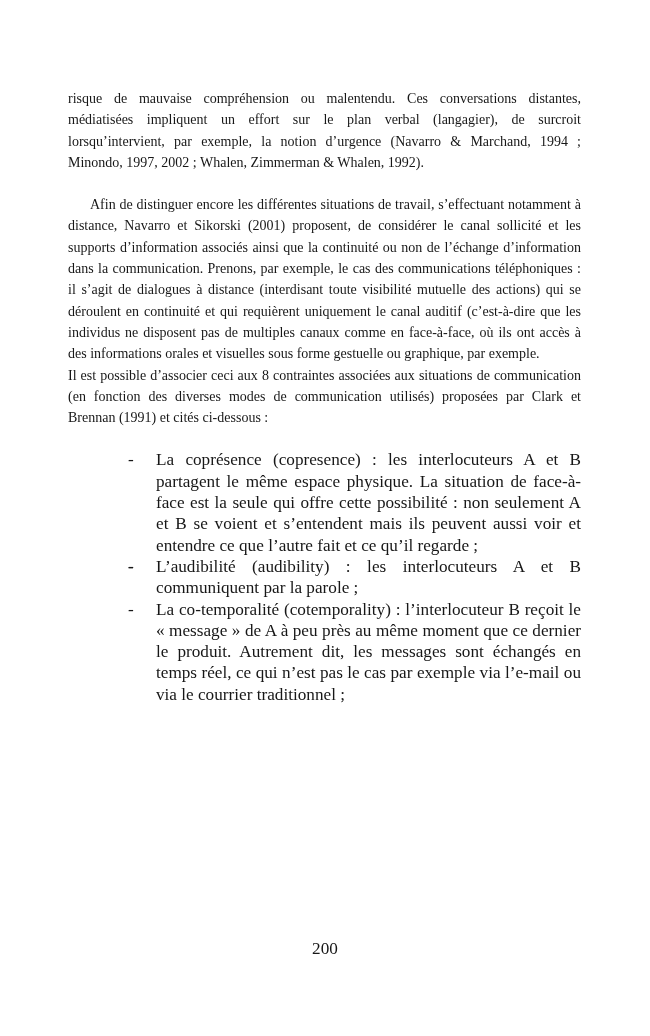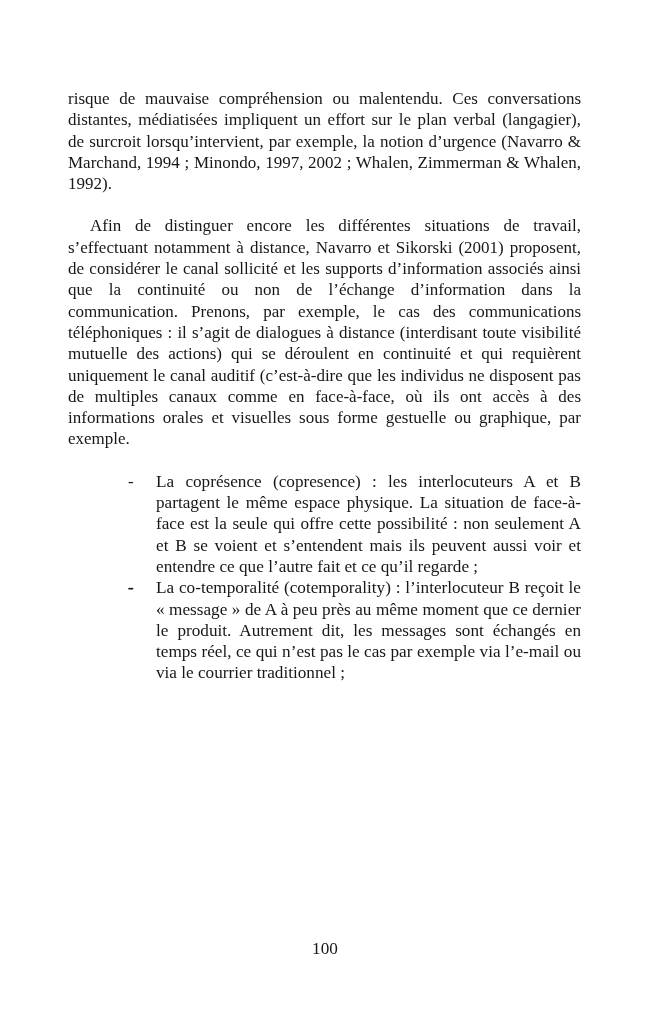--- a/index.html
+++ b/index.html
@@ -25,21 +25,21 @@
     overflow: hidden;
   }
   .text-block {
     position: absolute;
     left: 68px;
     top: 88px;
     width: 513px;
   }
   p.para {
     margin: 0;
-    font-size: 17px;
+    font-size: 14px;
     line-height: 21.3px;
     text-align: justify;
     text-justify: inter-word;
     color: #171717;
     hyphens: none;
   }
   p.para.indent {
     text-indent: 22px;
     font-family: Liberation Serif, serif;
   }
@@ -89,35 +89,36 @@
 <div class="page">
 
   <div class="text-block">
 
     <p class="para">risque de mauvaise compréhension ou malentendu. Ces conversations distantes, médiatisées impliquent un effort sur le plan verbal (langagier), de surcroit lorsqu’intervient, par exemple, la notion d’urgence (Navarro &amp; Marchand, 1994 ; Minondo, 1997, 2002 ; Whalen, Zimmerman &amp; Whalen, 1992).</p>
 
     <div class="para-gap"></div>
 
     <p class="para indent">Afin de distinguer encore les différentes situations de travail, s’effectuant notamment à distance, Navarro et Sikorski (2001) proposent, de considérer le canal sollicité et les supports d’information associés ainsi que la continuité ou non de l’échange d’information dans la communication. Prenons, par exemple, le cas des communications téléphoniques : il s’agit de dialogues à distance (interdisant toute visibilité mutuelle des actions) qui se déroulent en continuité et qui requièrent uniquement le canal auditif (c’est-à-dire que les individus ne disposent pas de multiples canaux comme en face-à-face, où ils ont accès à des informations orales et visuelles sous forme gestuelle ou graphique, par exemple.</p>
 
+    <p class="para">Il est possible d’associer ceci aux 8 contraintes associées aux situations de communication (en fonction des diverses modes de communication utilisés) proposées par Clark et Brennan (1991) et cités ci-dessous :</p>
 
     <div class="list-gap"></div>
 
     <ul class="constraint-list">
       <li>
         <span class="dash">-</span><span>La coprésence (copresence) : les interlocuteurs A et B partagent le même espace physique. La situation de face-à-face est la seule qui offre cette possibilité : non seulement A et B se voient et s’entendent mais ils peuvent aussi voir et entendre ce que l’autre fait et ce qu’il regarde ;</span>
       </li>
       <li>
         <span class="dash">-</span>
       </li>
       <li>
-        <span class="dash">-</span>
+        <span class="dash">-</span><span>L’audibilité (audibility) : les interlocuteurs A et B communiquent par la parole ;</span>
       </li>
       <li>
         <span class="dash">-</span><span>La co-temporalité (cotemporality) : l’interlocuteur B reçoit le « message » de A à peu près au même moment que ce dernier le produit. Autrement dit, les messages sont échangés en temps réel, ce qui n’est pas le cas par exemple via l’e-mail ou via le courrier traditionnel ;</span>
       </li>
     </ul>
 
   </div>
 
-  <div class="page-number">100</div>
+  <div class="page-number">200</div>
 
 </div>
 
 </body></html>

